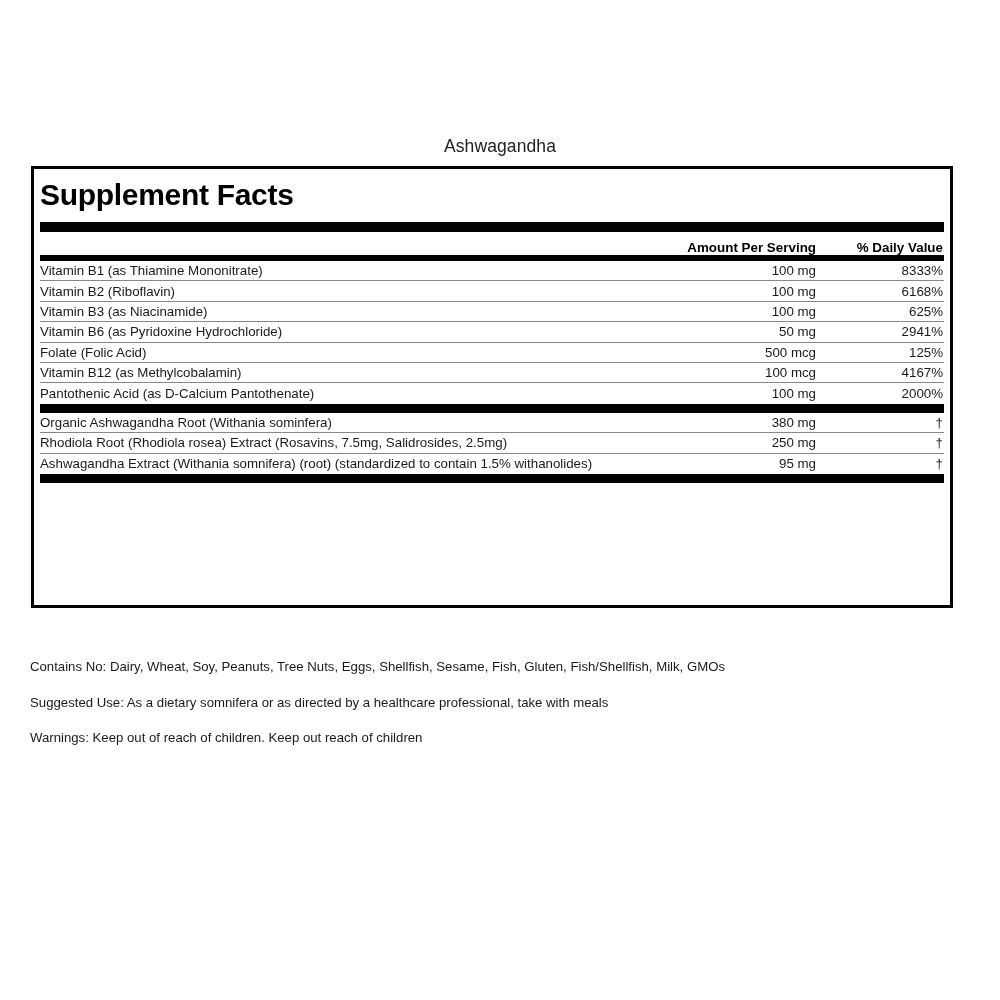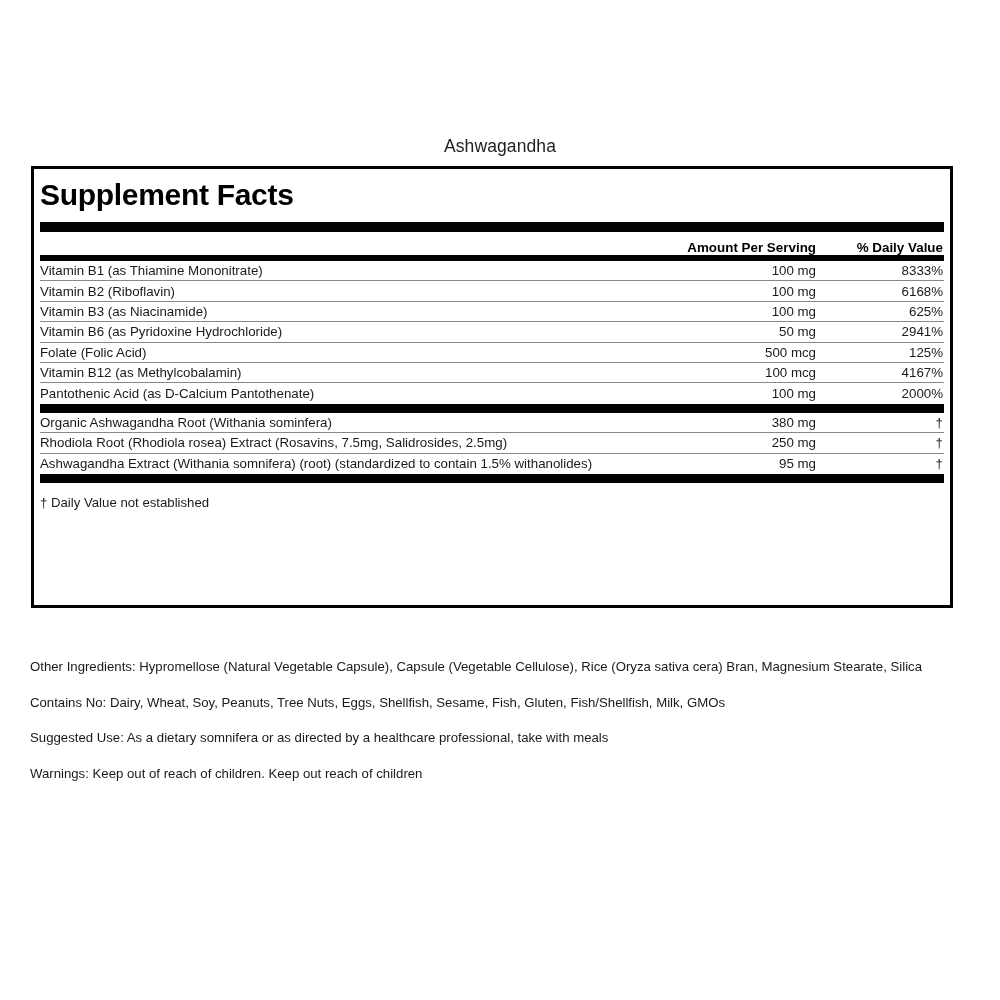--- a/index.html
+++ b/index.html
@@ -225,25 +225,23 @@
           </div>
           <div class="sf-row no-border">
             <div class="r-name">Ashwagandha Extract (Withania somnifera) (root) (standardized to contain 1.5% withanolides)</div>
             <div class="r-amount">95 mg</div>
             <div class="r-dv">†</div>
           </div>
         </div>
 
       <div class="rule-bottom"></div>
 
-      <div class="sf-footnote">† Daily Value not established</div>
 
     </div>
   </div>
 
   <div class="footer">
-    <p>Other Ingredients: Hypromellose (Natural Vegetable Capsule), Capsule (Vegetable Cellulose), Rice (Oryza sativa cera) Bran, Magnesium Stearate, Silica</p>
     <p>Contains No: Dairy, Wheat, Soy, Peanuts, Tree Nuts, Eggs, Shellfish, Sesame, Fish, Gluten, Fish/Shellfish, Milk, GMOs</p>
     <p>Suggested Use: As a dietary somnifera or as directed by a healthcare professional, take with meals</p>
     <p>Warnings: Keep out of reach of children. Keep out reach of children</p>
   </div>
 
 </div>
 
 </body></html>

